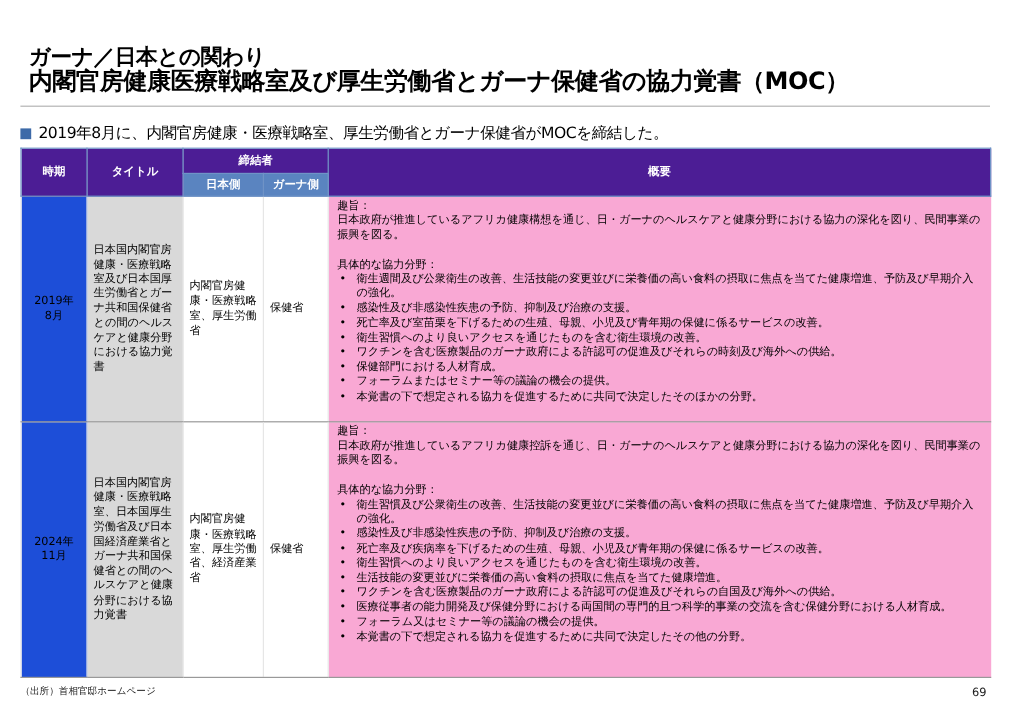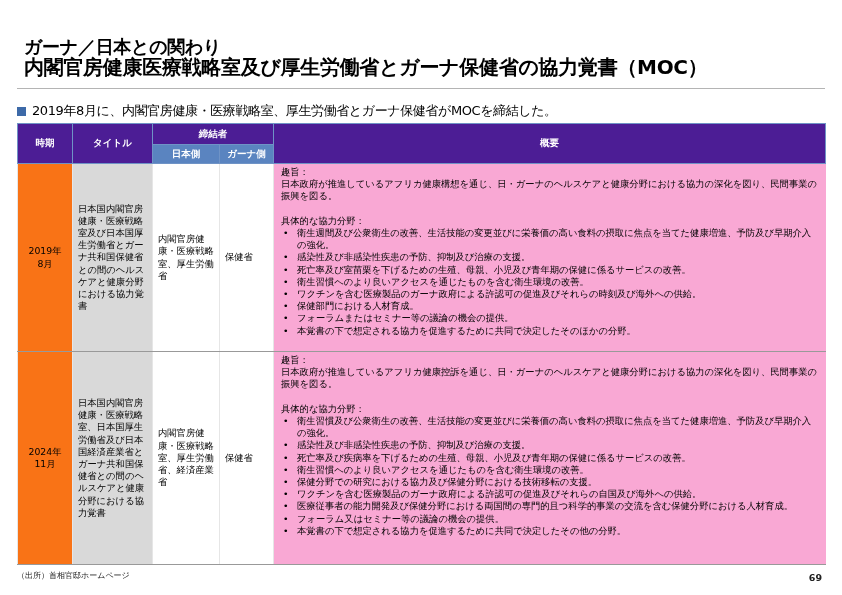--- a/index.html
+++ b/index.html
@@ -8,32 +8,32 @@
   .subtitle { position: absolute; left: 24px; top: 35px; font-size: 18px; font-weight: bold; letter-spacing: -0.3px; }
   .title { position: absolute; left: 24px; top: 54px; font-size: 20px; font-weight: bold; letter-spacing: -0.3px; }
   .rule { position: absolute; left: 17px; right: 17px; top: 88px; height: 1px; background: #b4b4b4; }
   .lead { position: absolute; left: 17px; top: 102px; font-size: 13px; letter-spacing: -0.4px; display: flex; align-items: center; }
   .lead .sq { width: 9px; height: 9px; background: #3d6aa8; margin-right: 6px; display: inline-block; }
   table { position: absolute; left: 17px; top: 123px; width: 808px; border-collapse: collapse; table-layout: fixed; font-size: 9.3px; }
   th { background: #4c1d95; color: #fff; font-weight: bold; font-size: 9.5px; border: 1px solid #6f93c6; padding: 0; text-align: center; }
   th.sub { background: #5a84c0; height: 18px; }
   th.top { height: 20px; }
   td { border-bottom: 1px solid #999; border-left: 1px solid #e6e6e6; vertical-align: middle; padding: 0 5px; line-height: 12.2px; }
-  td.period { background: #f97316; text-align: center; }
+  td.period { background: #1d4ed8; text-align: center; }
   td.titlecell { background: #d9d9d9; }
   td.jp, td.gh { background: #fff; }
   td.gh { text-align: left; margin-top: 40px; }
   td.summary { background: #f9a8d4; vertical-align: top; padding: 2px 6px 2px 7px; }
   .sum-line { white-space: normal; }
   .blank { height: 12.2px; }
   ul { list-style: none; margin: 0; padding: 0; }
   li { position: relative; padding-left: 16px; }
   li .bullet { position: absolute; left: 2px; top: 0; }
   .footer-src { position: absolute; left: 17px; top: 570px; font-size: 8px; color: #222; font-family: Liberation Serif, serif; }
-  .pageno { position: absolute; right: 20px; top: 572px; font-size: 9.5px; color: #222; font-weight: bold; }
+  .pageno { position: absolute; right: 20px; top: 572px; font-size: 9.5px; color: #222; }
 </style>
 </head>
 <body>
 
 <div class="subtitle">ガーナ／日本との関わり</div>
 <div class="title">内閣官房健康医療戦略室及び厚生労働省とガーナ保健省の協力覚書（MOC）</div>
 <div class="rule"></div>
 
 <div class="lead">
   <span class="sq"></span>
@@ -97,21 +97,21 @@
       <td class="summary">
         <div>趣旨：</div>
         <div class="sum-line">日本政府が推進しているアフリカ健康控訴を通じ、日・ガーナのヘルスケアと健康分野における協力の深化を図り、民間事業の振興を図る。</div>
         <div class="blank"></div>
         <div>具体的な協力分野：</div>
         <ul>
           <li><span class="bullet">•</span><span>衛生習慣及び公衆衛生の改善、生活技能の変更並びに栄養価の高い食料の摂取に焦点を当てた健康増進、予防及び早期介入の強化。</span></li>
           <li><span class="bullet">•</span><span>感染性及び非感染性疾患の予防、抑制及び治療の支援。</span></li>
           <li><span class="bullet">•</span><span>死亡率及び疾病率を下げるための生殖、母親、小児及び青年期の保健に係るサービスの改善。</span></li>
           <li><span class="bullet">•</span><span>衛生習慣へのより良いアクセスを通じたものを含む衛生環境の改善。</span></li>
-          <li><span class="bullet">•</span><span>保健分野での研究における協力及び保健分野における技術移転の支援。</span></li>
+          <li><span class="bullet">•</span><span>生活技能の変更並びに栄養価の高い食料の摂取に焦点を当てた健康増進。</span></li>
           <li><span class="bullet">•</span><span>ワクチンを含む医療製品のガーナ政府による許認可の促進及びそれらの自国及び海外への供給。</span></li>
           <li><span class="bullet">•</span><span>医療従事者の能力開発及び保健分野における両国間の専門的且つ科学的事業の交流を含む保健分野における人材育成。</span></li>
           <li><span class="bullet">•</span><span>フォーラム又はセミナー等の議論の機会の提供。</span></li>
           <li><span class="bullet">•</span><span>本覚書の下で想定される協力を促進するために共同で決定したその他の分野。</span></li>
         </ul>
       </td>
     </tr>
   </tbody>
 </table>
 

